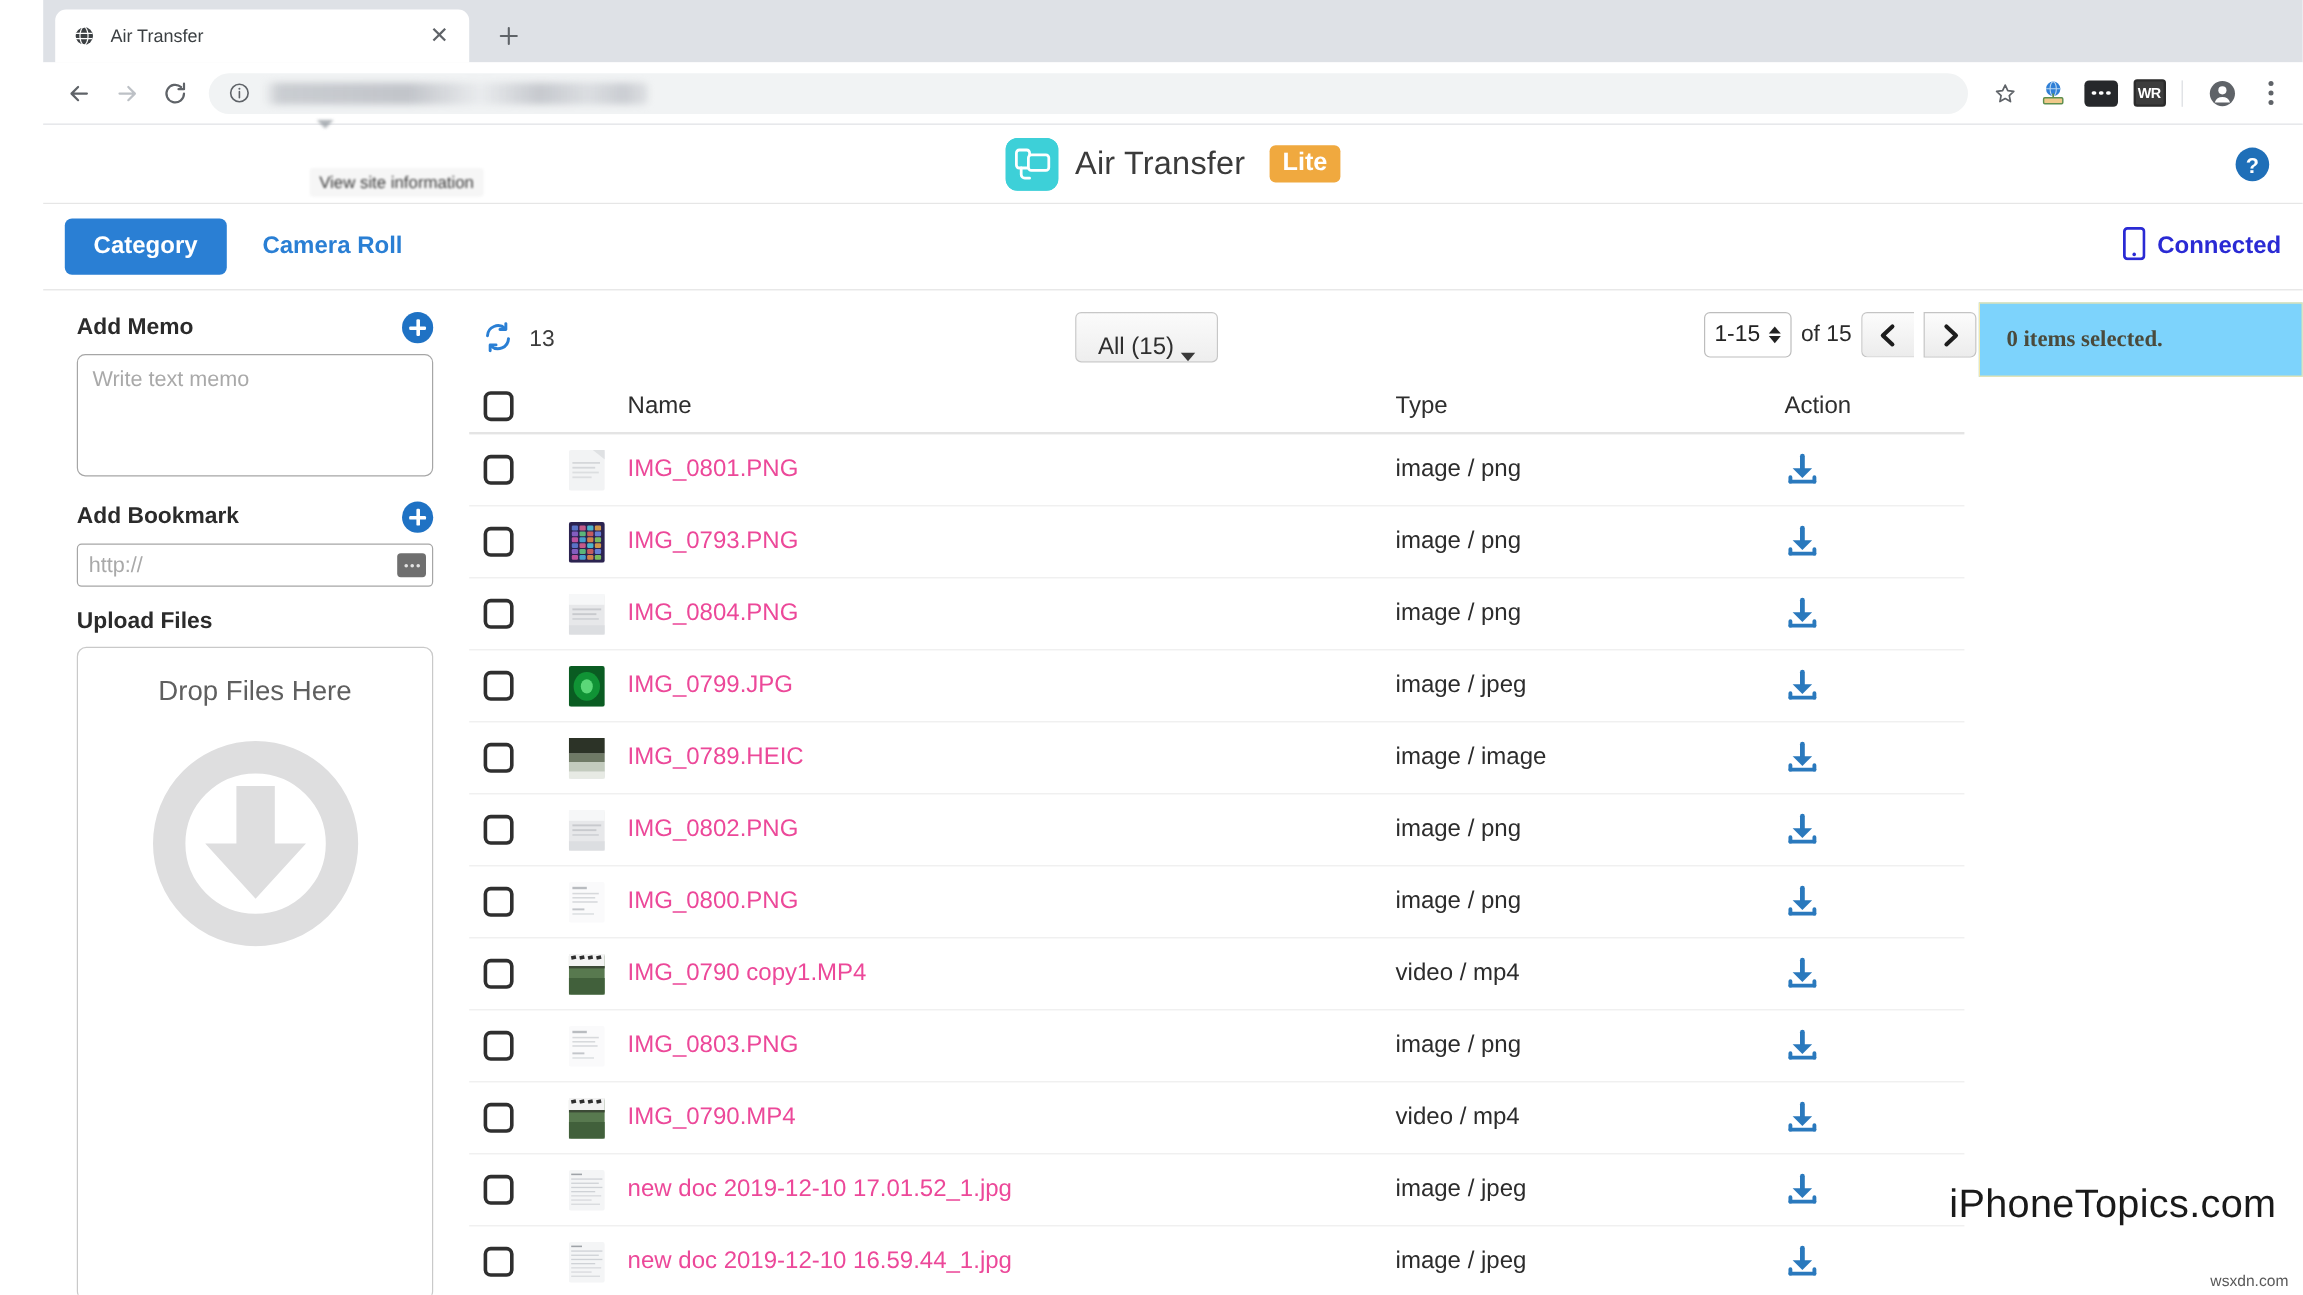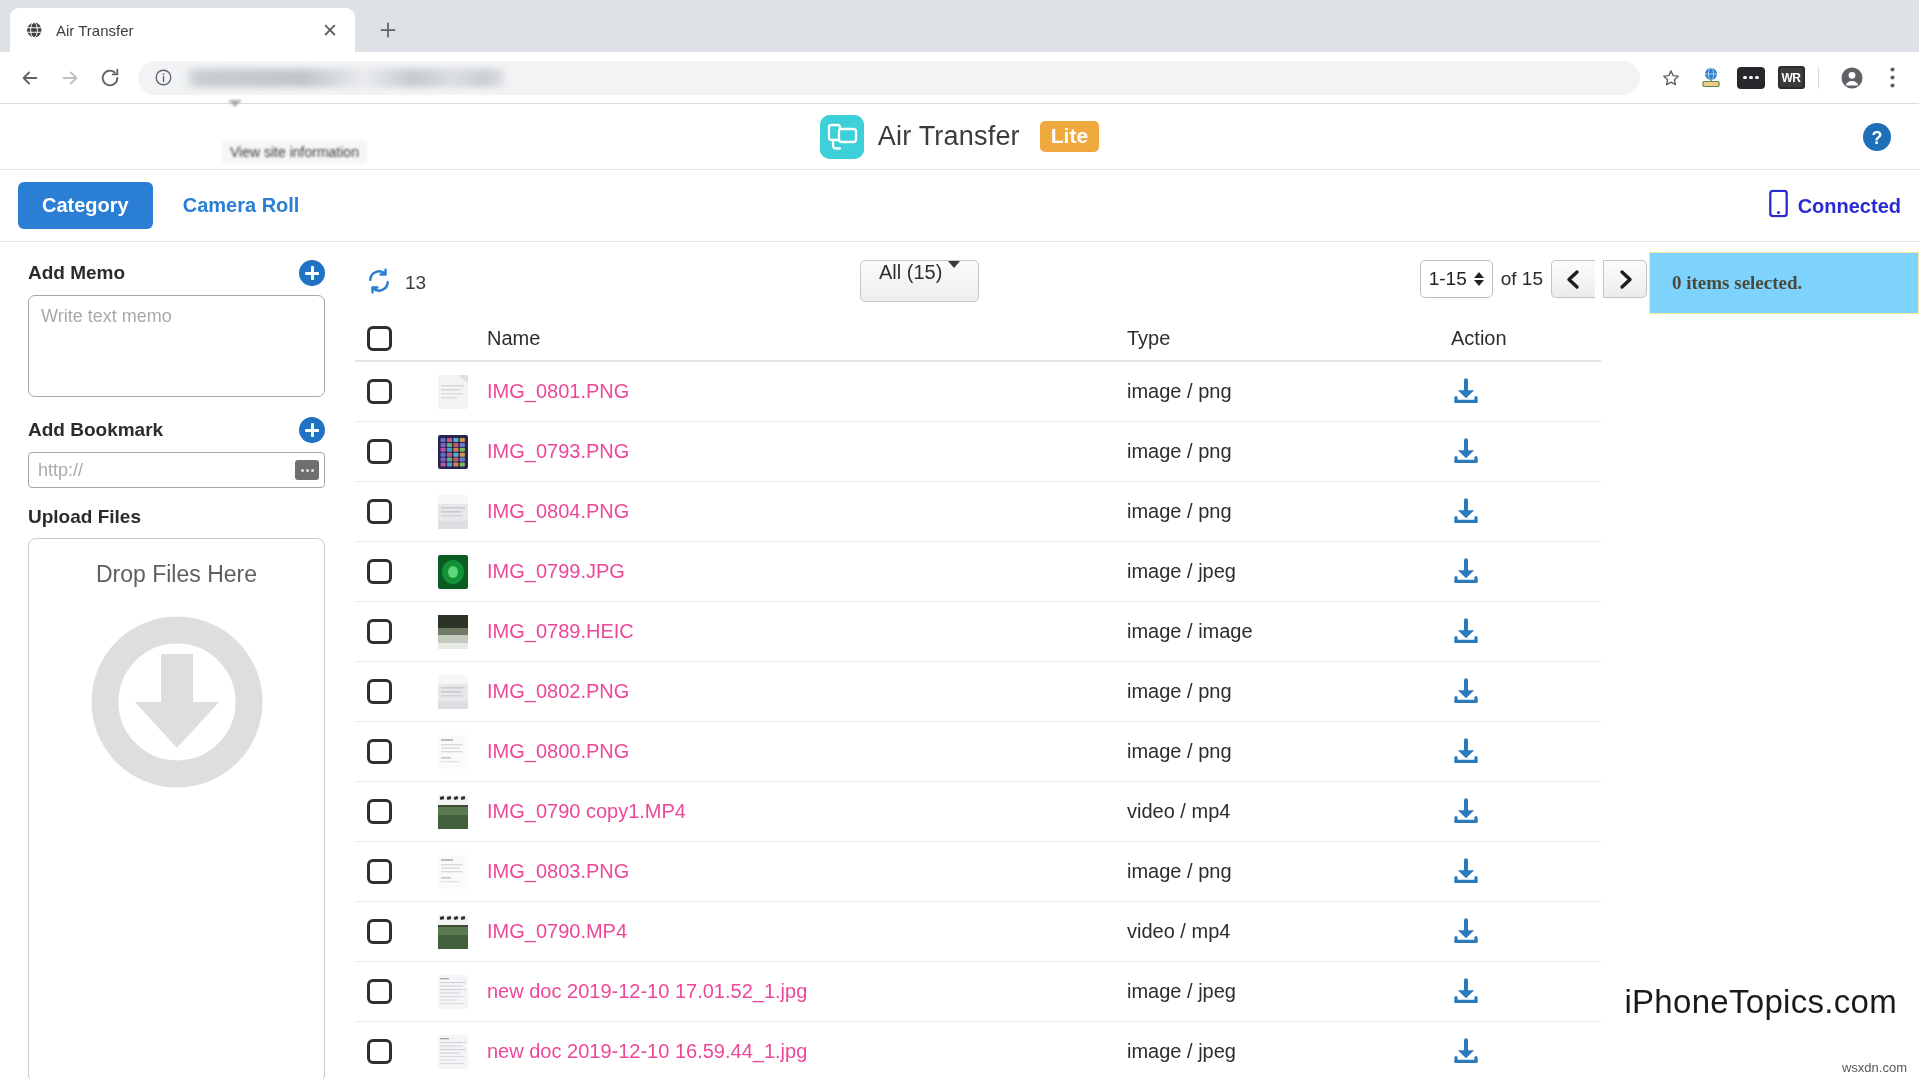--- a/index.html
+++ b/index.html
@@ -4,21 +4,21 @@
 <style>
   * { box-sizing: border-box; margin: 0; padding: 0; }
   html, body {
     width: 1919px; height: 1079px;
     overflow: hidden;
     font-family: "Liberation Sans", sans-serif;
     background: #ffffff;
   }
 
   
-  .browser { width: 1919px; height: 833px; position: relative; }
+  .browser { width: 1919px; height: 833px; position: relative; padding-left: 36px; }
 
   .tabstrip {
     height: 52px;
     background: #dee1e6;
     display: flex;
     align-items: flex-end;
     padding-left: 10px;
     position: relative;
   }
   .tab {
@@ -290,21 +290,21 @@
   .refresh-count { font-size: 19px; color: #3c3c3c; }
 
   .filter-btn {
     position: absolute; left: 505px; top: 0;
     height: 42px;
     background: linear-gradient(#fbfbfb,#eeeeee);
     border: 1px solid #c7c7c7;
     border-radius: 5px;
     padding: 0 18px;
     font-size: 20px; color: #2f2f2f;
-    display: flex; align-items: flex-start; gap: 6px;
+    display: flex; align-items: flex-end; gap: 6px;
   }
   .caret-down {
     width:0;height:0;border-left:6px solid transparent;border-right:6px solid transparent;
     border-top:7px solid #3a3a3a; display:block;
   }
 
   .pager { position: absolute; right: 272px; top: 0; display: flex; align-items: center; gap: 8px; }
   .range-select {
     height: 38px;
     border: 1px solid #bdbdbd;

